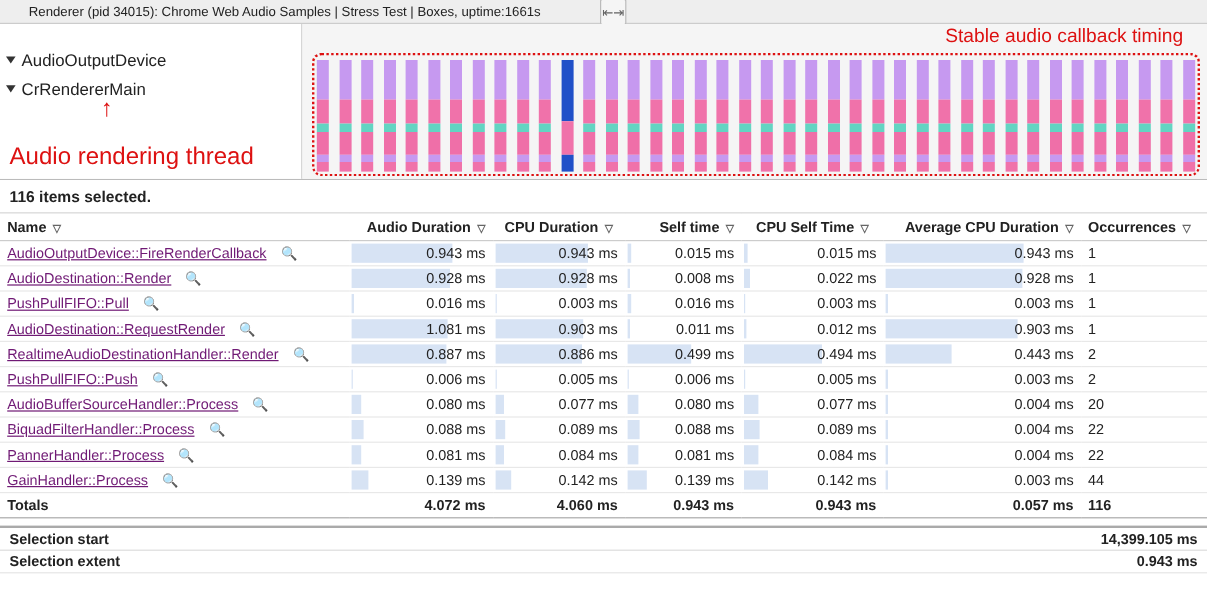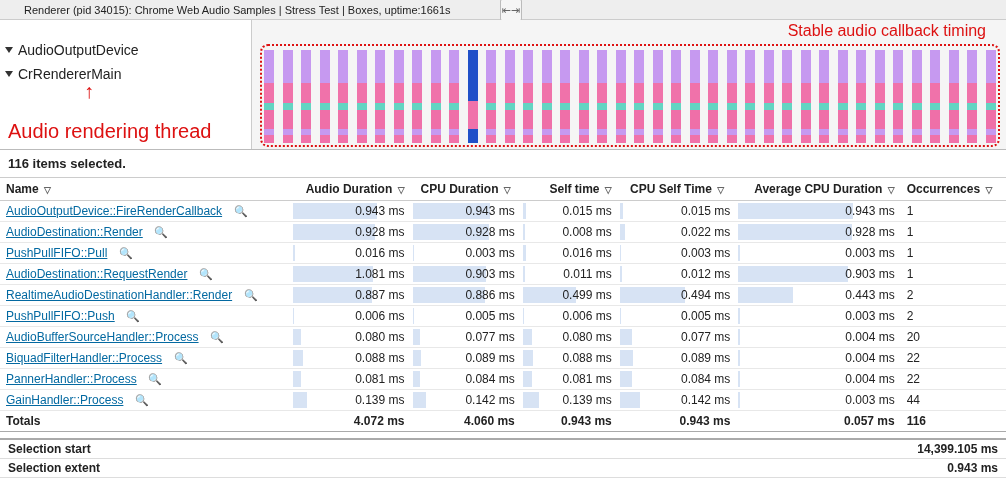--- a/index.html
+++ b/index.html
@@ -22,21 +22,21 @@
   .seg.pink2 { background: #ef6fa8; }
   .seg.teal { background: #63d4c2; }
   .seg.blue { background: #2050c8; }
   .status-row { display: flex; align-items: center; padding: 6px 8px; background: #fff; border-bottom: 1px solid #ccc; }
   .status-row .sel { font-weight: bold; font-size: 13px; margin-right: 16px; }
   .tab { border: 1px solid #aaa; border-bottom: 2px solid #fff; background: #fff; padding: 4px 10px; font-size: 12px; border-radius: 3px 3px 0 0; cursor: pointer; position: relative; top: 1px; }
   table.grid { width: 100%; border-collapse: collapse; font-size: 12px; }
   table.grid th { text-align: left; padding: 4px 6px; border-bottom: 1px solid #ccc; font-weight: bold; white-space: nowrap; background: #fff; }
   table.grid th .sort { font-size: 9px; color: #666; margin-left: 2px; }
   table.grid td { padding: 3px 6px; border-bottom: 1px solid #e8e8e8; white-space: nowrap; }
-  table.grid td.name a { color: #0369a1; text-decoration: underline; }
+  table.grid td.name a { color: #701a75; text-decoration: underline; }
   .mag { color: #888; font-size: 11px; margin-left: 12px; }
   td.num { text-align: right; position: relative; }
   td.num .barbg { position: absolute; left: 2px; top: 2px; bottom: 2px; background: #d7e3f4; z-index: 0; }
   td.num span { position: relative; z-index: 1; }
   tr.totals td { font-weight: bold; border-top: 1px solid #aaa; border-bottom: 1px solid #aaa; }
   .footer { border-top: 2px solid #aaa; margin-top: 6px; }
   .footer-row { display: flex; justify-content: space-between; padding: 2px 8px; font-size: 12px; border-bottom: 1px solid #ddd; }
   .footer-row .lbl { font-weight: bold; }
   .footer-row .val { font-weight: bold; }
   .col-name { width: 270px; }

